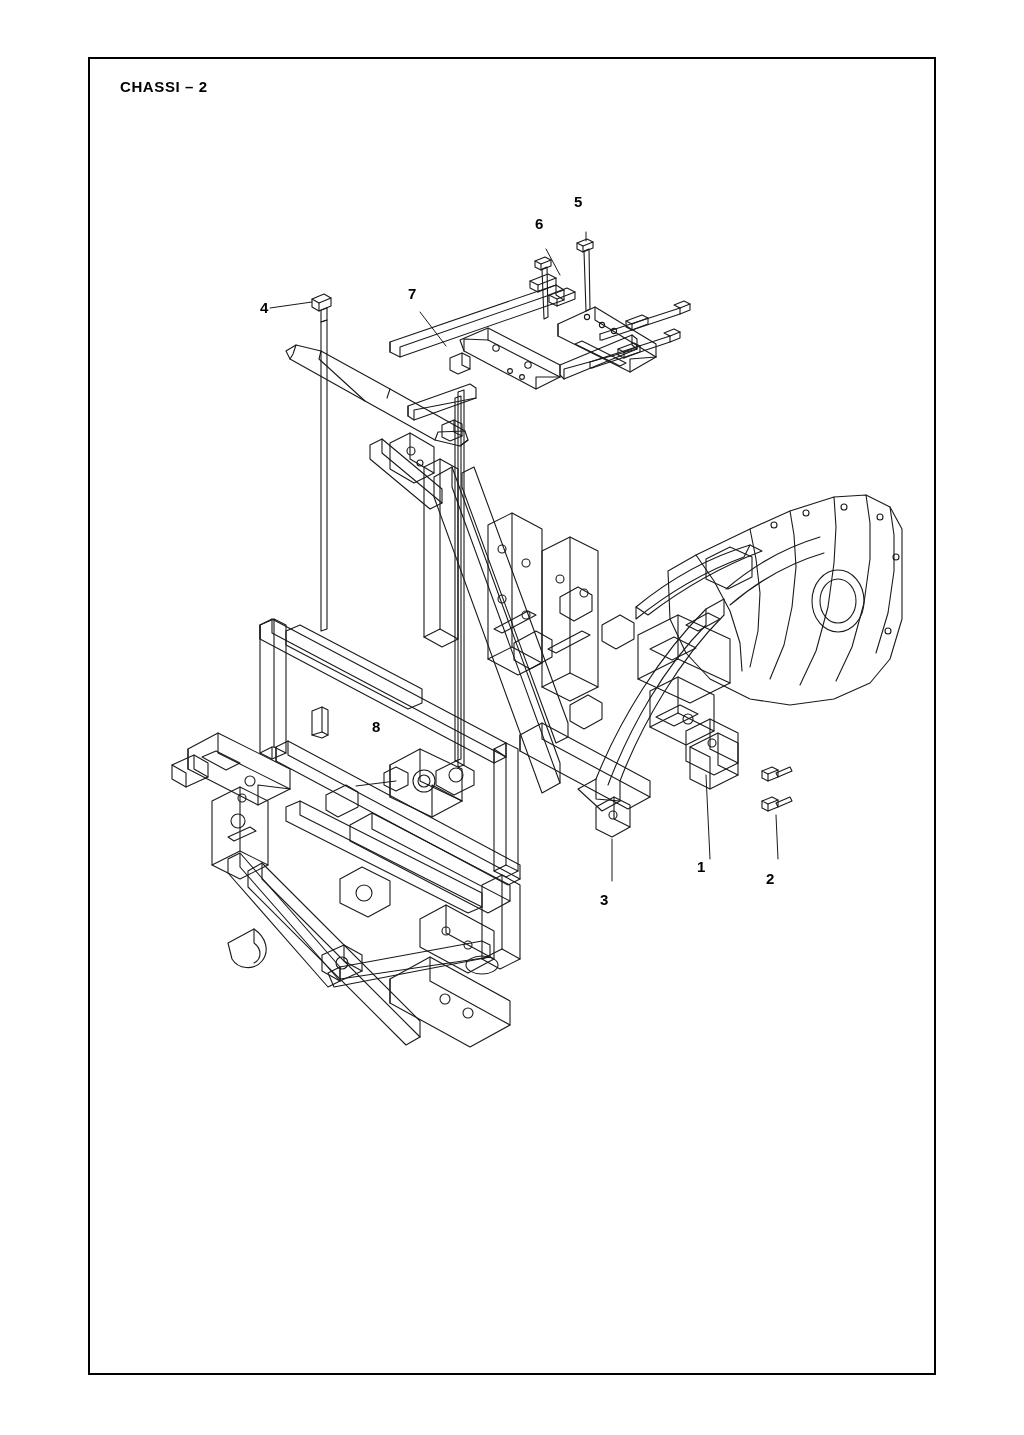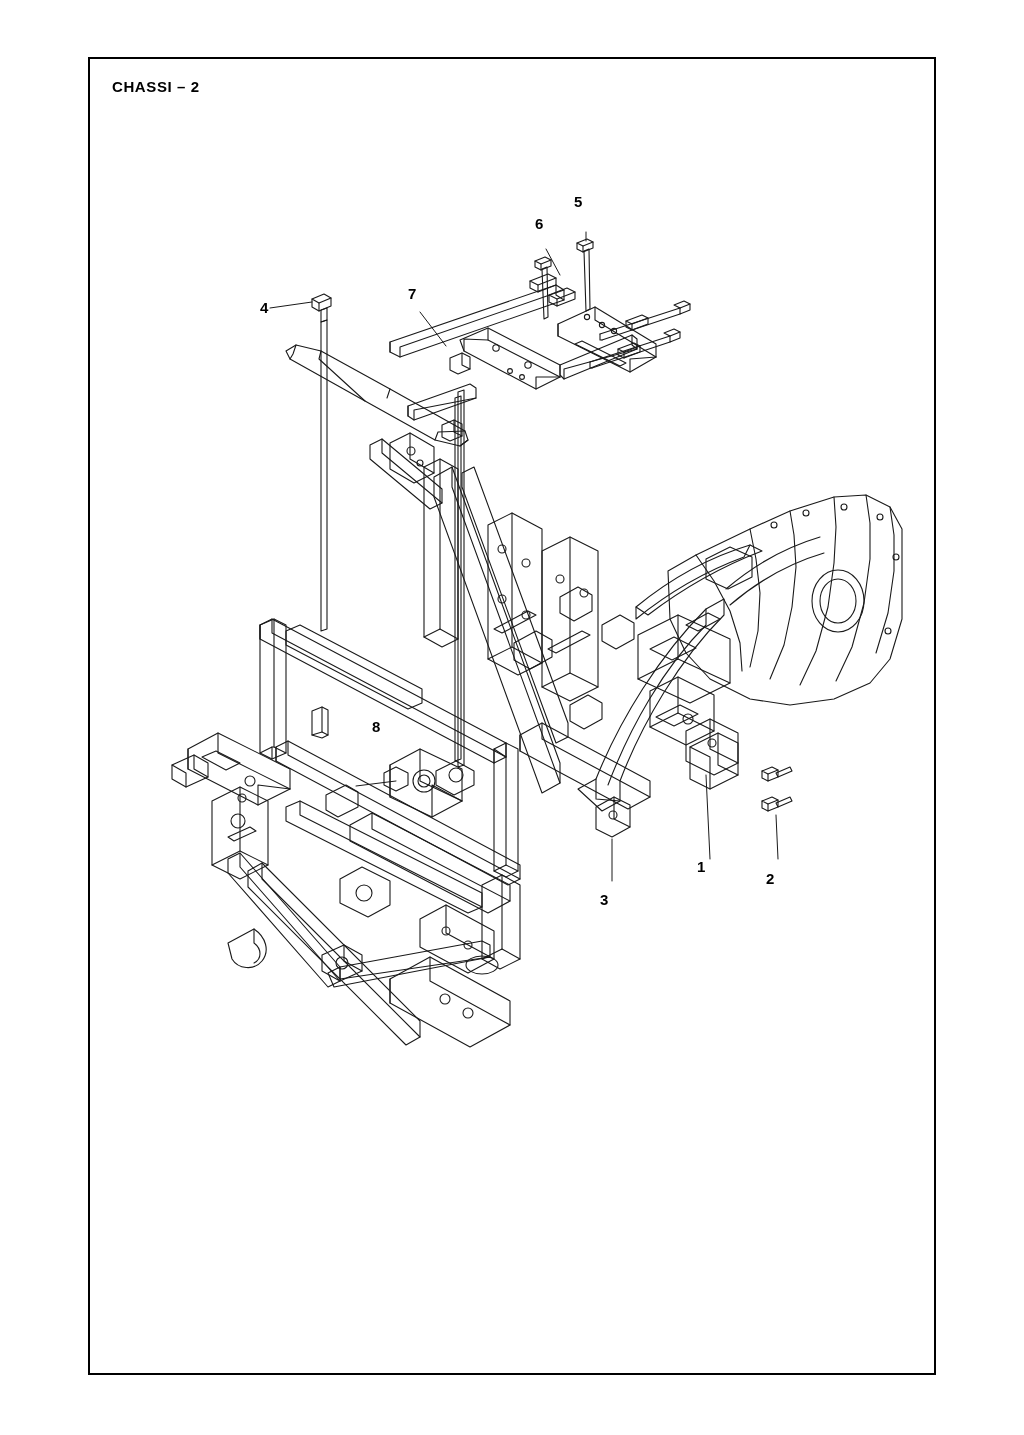--- a/index.html
+++ b/index.html
@@ -27,21 +27,21 @@
     left: 88px;
     top: 57px;
     width: 848px;
     height: 1318px;
     border: 2px solid #000000;
     box-sizing: border-box;
     background: #ffffff;
   }
   #sheet-title {
     position: absolute;
-    left: 112px;
+    left: 120px;
     top: 78px;
     font-size: 15px;
     font-weight: bold;
     letter-spacing: 0.6px;
     color: #000000;
     white-space: nowrap;
   }
   #drawing-area {
     position: absolute;
     left: 90px;

